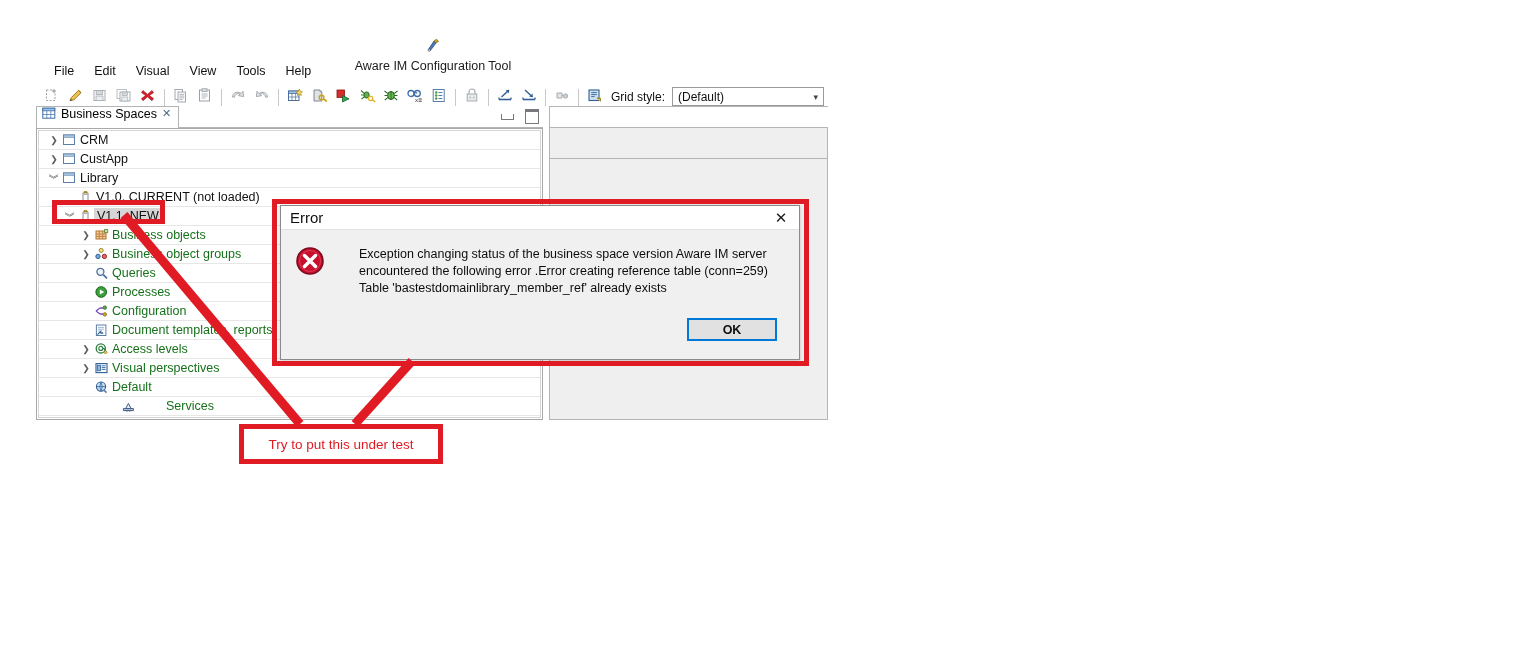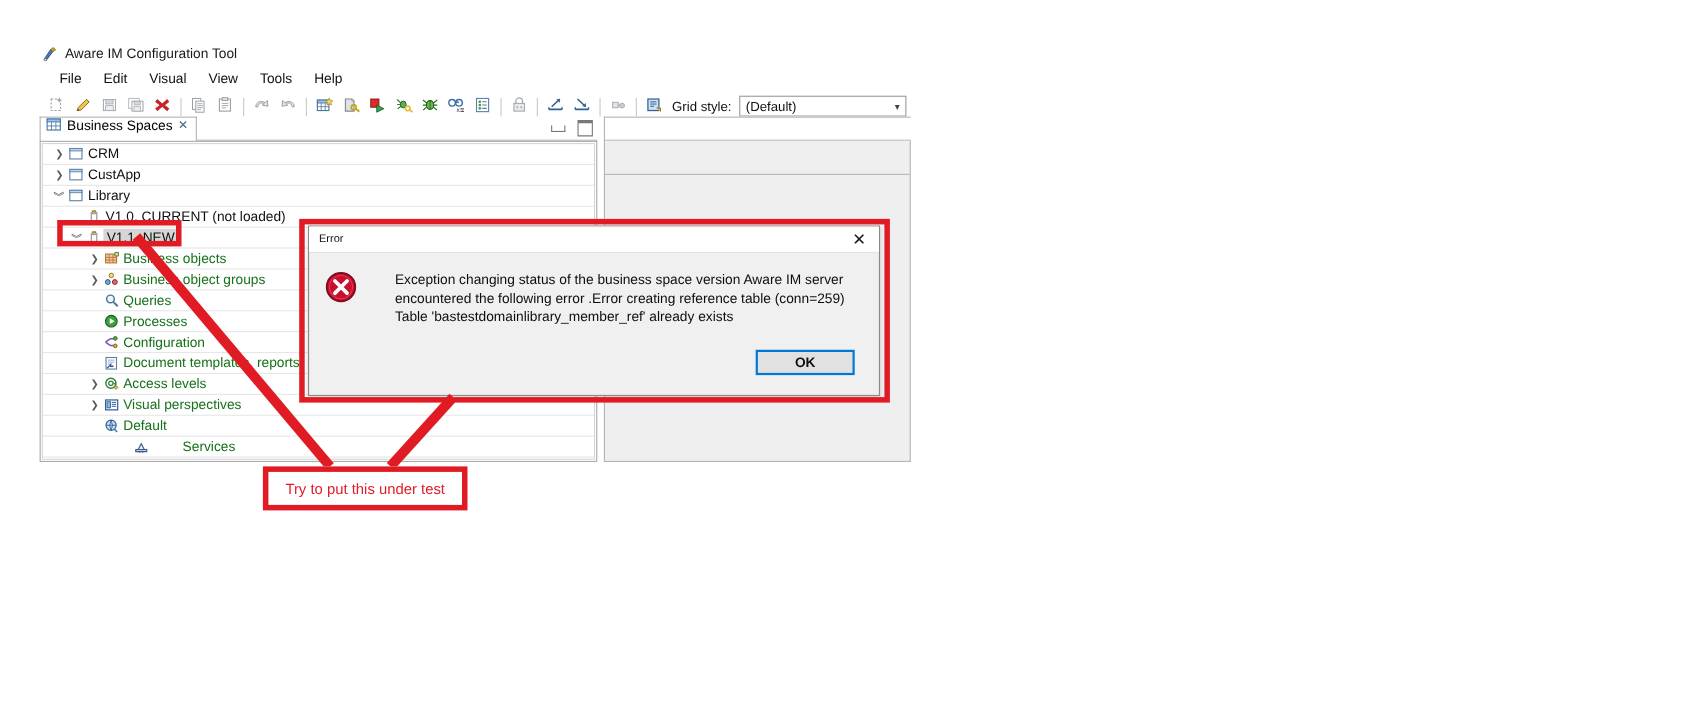--- a/index.html
+++ b/index.html
@@ -15,21 +15,21 @@
 
   
   #app-window{
     position:absolute;left:36px;top:38px;width:792px;height:382px;
     background:#ffffff;
   }
 
   
   .titlebar{
     height:22px;display:flex;align-items:center;gap:6px;
-    padding-left:2px;background:#ffffff;
+    padding-left:2px;background:#ffffff;flex-direction:column;
   }
   .titlebar .app-title{font-size:12.5px;color:#1a1a1a;}
   .app-icon{width:15px;height:15px;position:relative;flex:0 0 auto;}
 
   
   .menubar{
     height:21px;display:flex;align-items:center;
     padding-left:8px;background:#ffffff;
   }
   .menubar .menu-item{
@@ -127,21 +127,21 @@
     position:absolute;left:280px;top:205px;width:520px;height:155px;
     background:#f0f0f0;border:1px solid #8a8a8a;
     box-shadow:0 1px 3px rgba(0,0,0,0.20);
     box-sizing:border-box;
   }
   .dlg-titlebar{
     height:24px;background:#ffffff;border-bottom:1px solid #e2e2e2;
     display:flex;align-items:center;justify-content:space-between;
     padding:0 2px 0 9px;box-sizing:border-box;
   }
-  .dlg-title{font-size:10px;color:#101010;}
+  .dlg-title{font-size:15px;color:#101010;}
   .dlg-close{
     width:32px;height:23px;display:flex;align-items:center;justify-content:center;
     font-size:15px;color:#1a1a1a;font-family:"Liberation Sans",sans-serif;
   }
   .dlg-body{
     padding:16px 14px 0 14px;display:flex;gap:14px;box-sizing:border-box;
   }
   .dlg-msg{
     font-size:12.5px;line-height:17px;color:#0d0d0d;max-width:430px;margin-left:20px;
   }
@@ -154,21 +154,21 @@
     display:flex;align-items:center;justify-content:center;box-sizing:border-box;
   }
 
   
   #annotation-layer{
     position:absolute;left:0;top:0;width:1536px;height:648px;
     pointer-events:none;
   }
   .anno-rect{position:absolute;border:5px solid #e01b24;box-sizing:border-box;}
   #anno-callout{
-    position:absolute;left:239px;top:424px;width:186px;height:40px;
+    position:absolute;left:239px;top:424px;width:204px;height:40px;
     border:5px solid #e01b24;background:#ffffff;box-sizing:border-box;
     display:flex;align-items:center;justify-content:center;
   }
   #anno-callout .callout-text{
     color:#e01b24;font-size:13.5px;font-family:"Liberation Sans",sans-serif;
   }
 </style>
 </head>
 <body>
 

